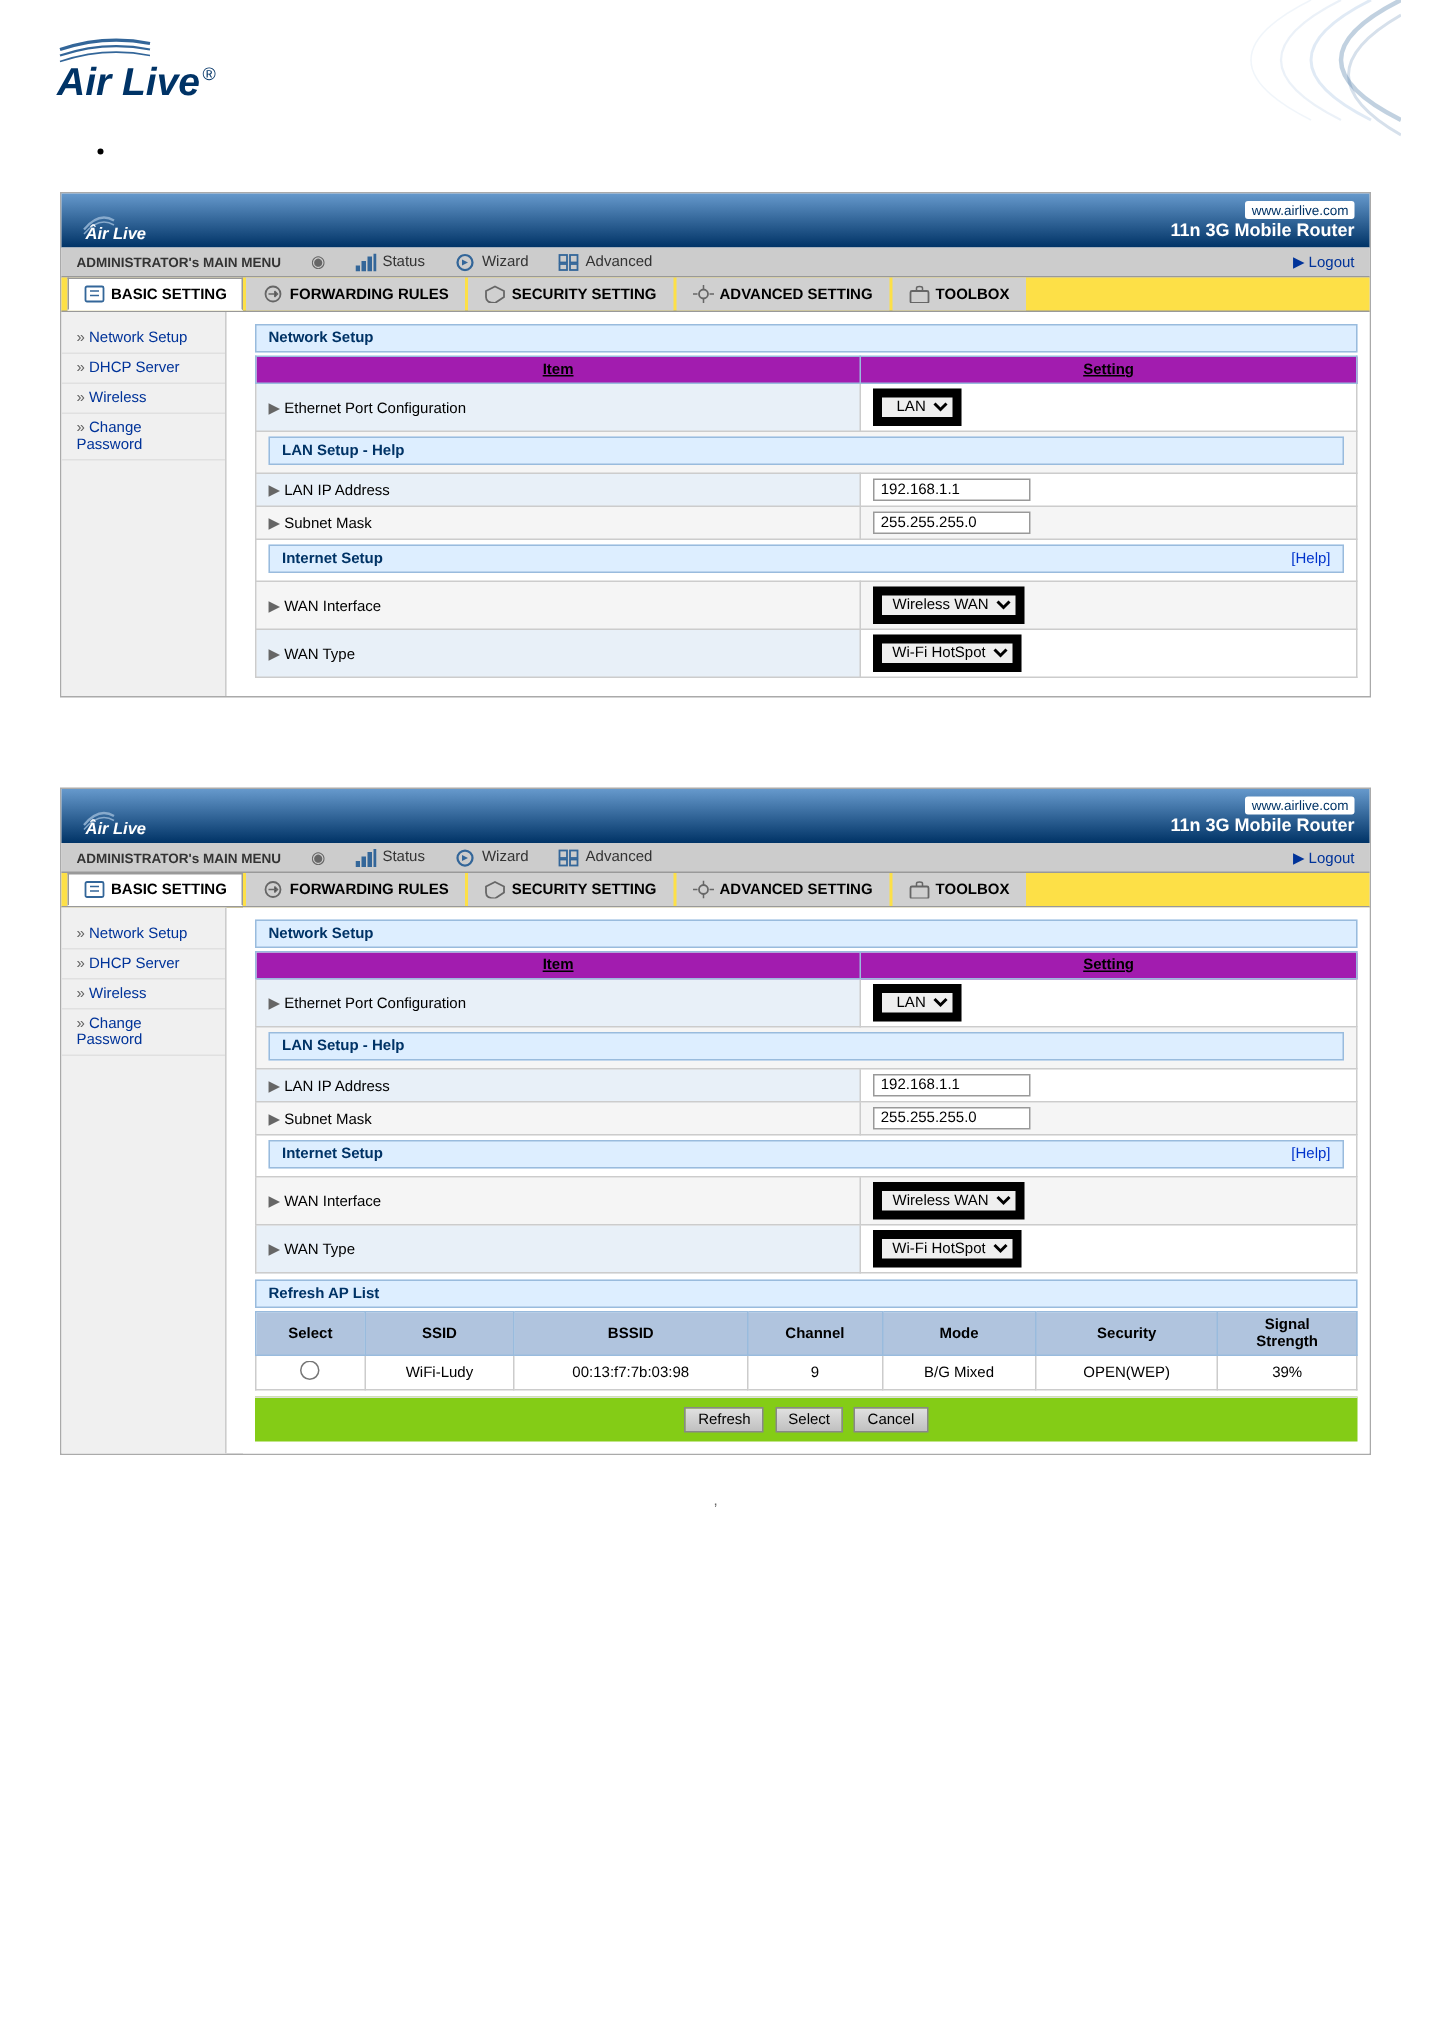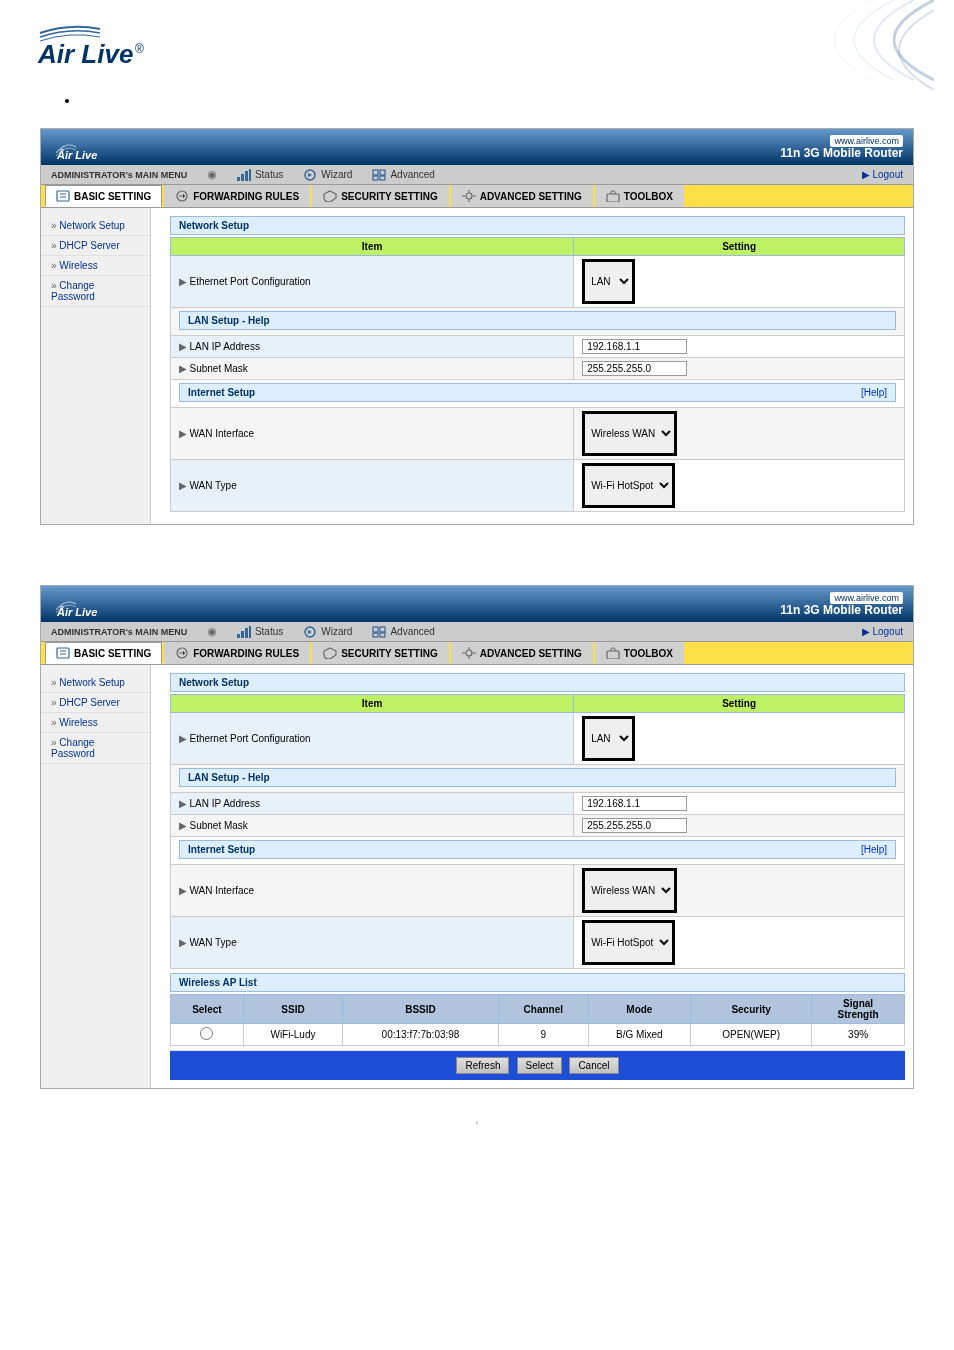--- a/index.html
+++ b/index.html
@@ -159,26 +159,27 @@
       cursor: pointer;
     }
 
     
     .config-table {
       width: 100%;
       border-collapse: collapse;
       margin-bottom: 4px;
     }
     .config-table th {
-      background: #bef264;
+      background: #a21caf;
       border: 1px solid #99bbdd;
       padding: 3px 8px;
       text-align: center;
       font-size: 10px;
       font-weight: bold;
+      text-decoration: underline;
     }
     .config-table td {
       border: 1px solid #ccc;
       padding: 3px 8px;
       font-size: 10px;
       vertical-align: middle;
     }
     .config-table tr:nth-child(even) td {
       background: #f5f5f5;
     }
@@ -191,23 +192,24 @@
     }
 
     
     .config-input {
       border: 1px solid #999;
       padding: 1px 4px;
       font-size: 10px;
       width: 105px;
     }
     .config-select {
-      border: 3px solid #000000;
-      padding: 13px 2px;
-      font-size: 10px;
+      border: 6px solid #000000;
+      padding: 0 2px;
+      font-size: 10px;
+      text-align: right;
     }
 
     
     .btn {
       background: linear-gradient(180deg, #e0e0e0, #c0c0c0);
       border: 1px solid #888;
       padding: 2px 8px;
       font-size: 10px;
       cursor: pointer;
       margin: 2px;
@@ -240,21 +242,21 @@
     
     .radio-btn {
       cursor: pointer;
     }
 
     
     .btn-row {
       text-align: center;
       padding: 4px;
       border-top: 1px solid #ddd;
-      background: #1d4ed8;
+      background: #84cc16;
     }
 
     
     .panel-wrapper {
       margin-bottom: 20px;
     }
 
     
     .logo-wrapper {
       position: relative;
@@ -648,21 +650,21 @@
                   <option>Wi-Fi HotSpot</option>
                   <option>DHCP</option>
                   <option>Static</option>
                 </select>
               </td>
             </tr>
           </tbody>
         </table>
 
         <div class="section-header">
-          <span>Wireless AP List</span>
+          <span>Refresh AP List</span>
         </div>
 
         <table class="ap-table">
           <thead>
             <tr>
               <th>Select</th>
               <th>SSID</th>
               <th>BSSID</th>
               <th>Channel</th>
               <th>Mode</th>

